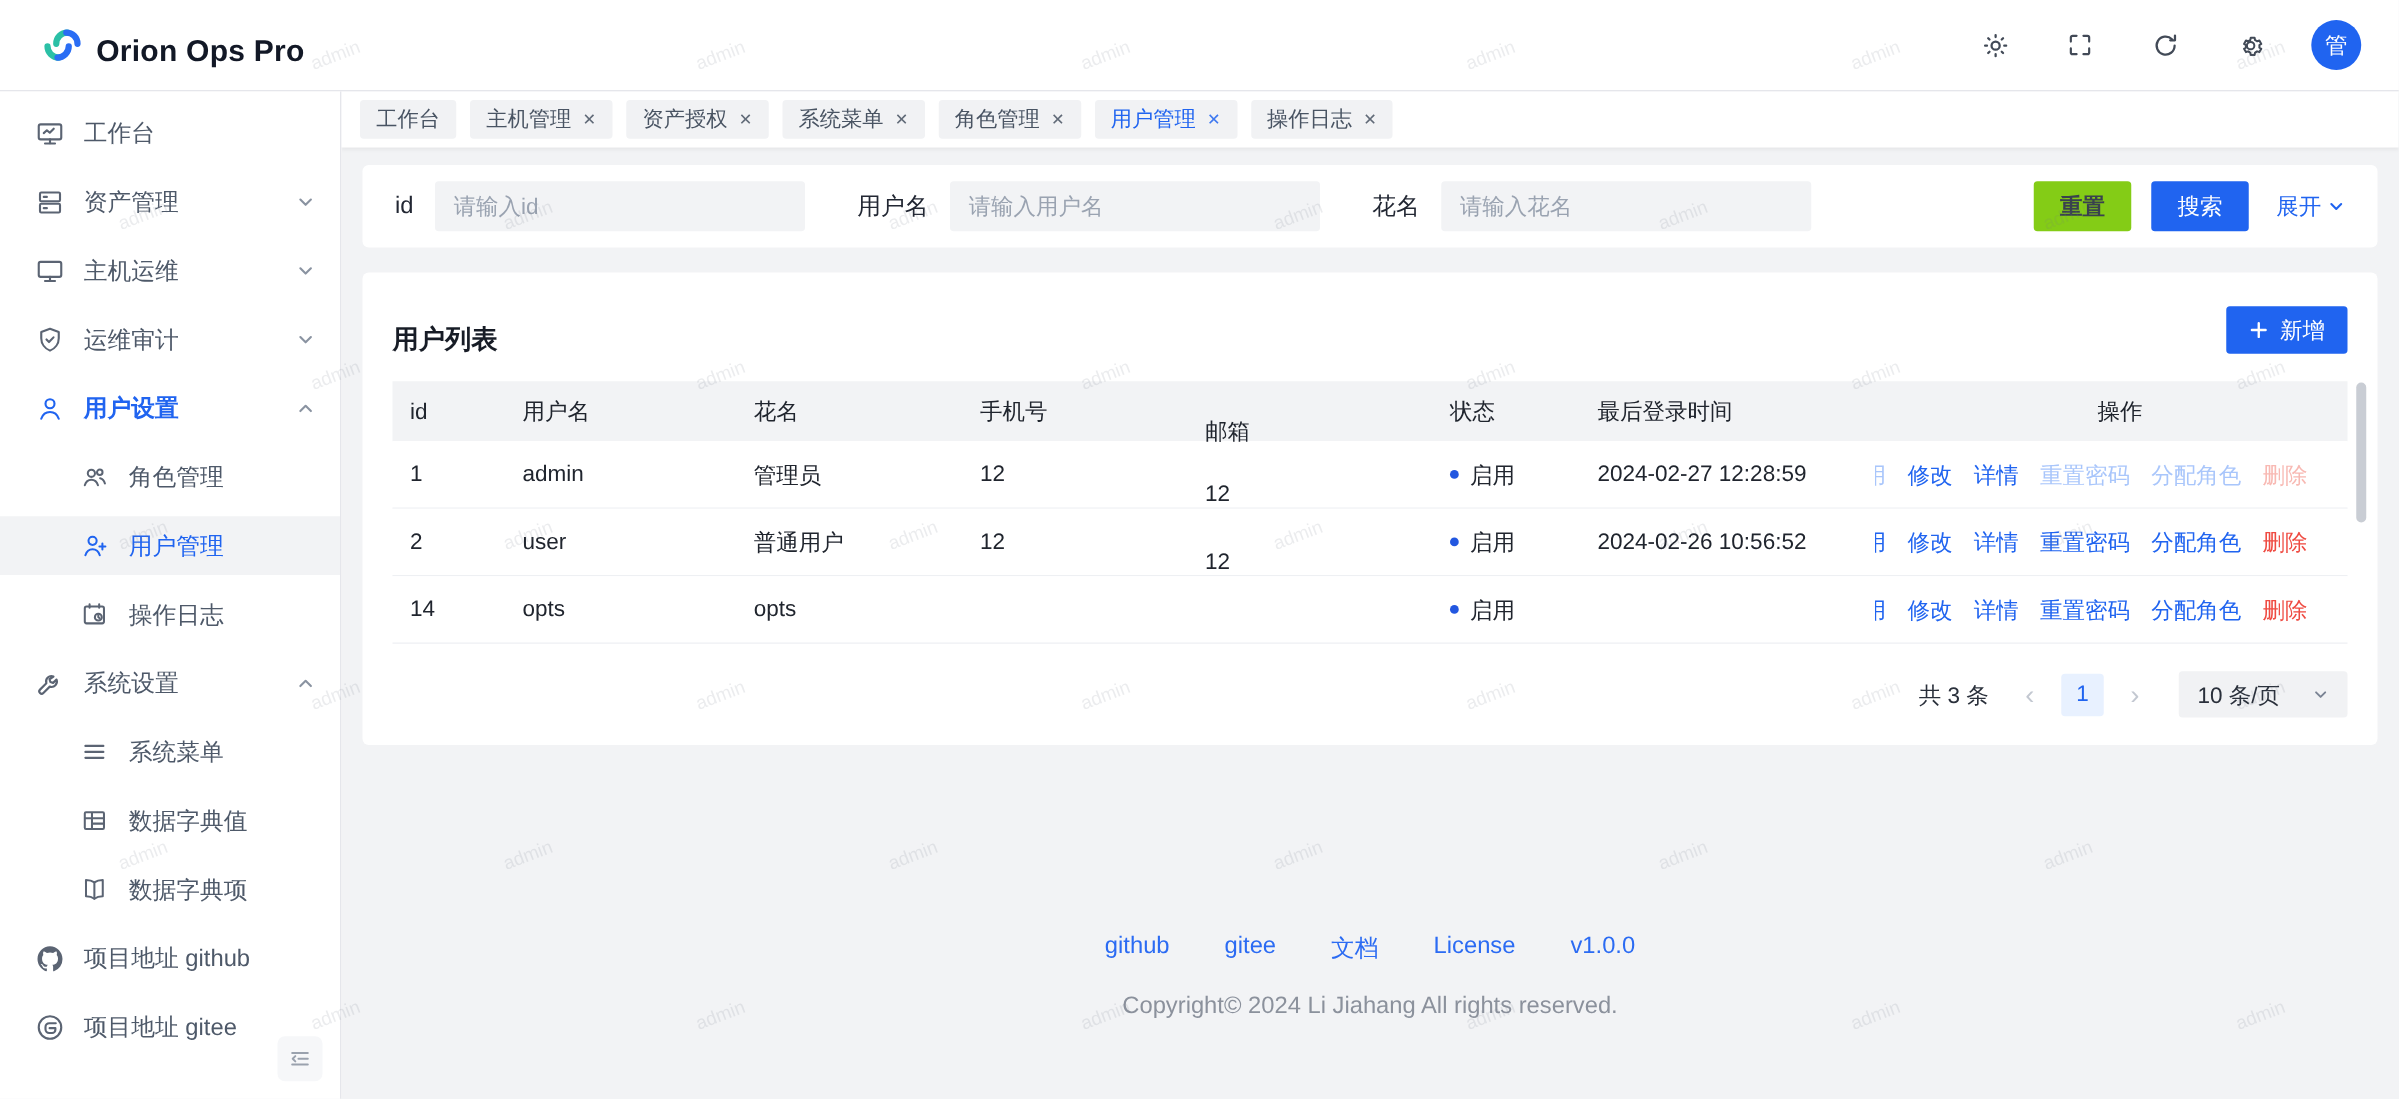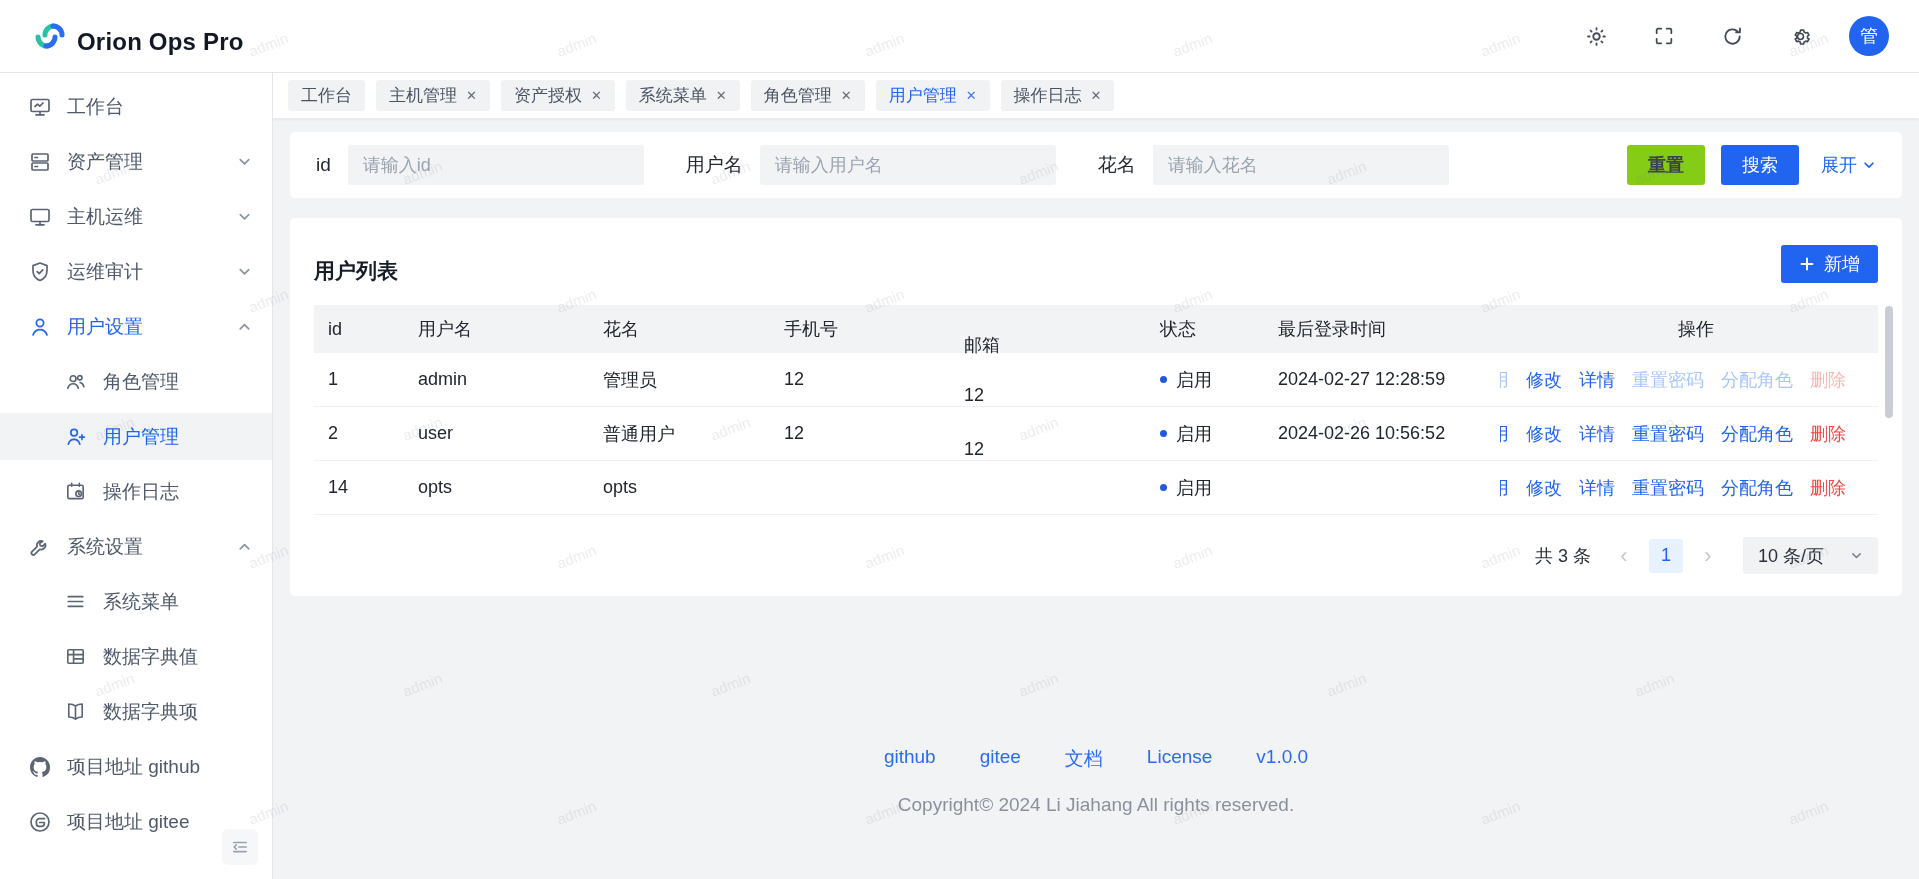--- a/index.html
+++ b/index.html
@@ -23,21 +23,21 @@
   .header-actions{margin-left:auto;display:flex;align-items:center;gap:30px;}
   .hicon-btn{width:38px;height:38px;border-radius:50%;background:#fff;border:none;display:flex;align-items:center;justify-content:center;color:#424a57;cursor:pointer;}
   .avatar{width:40px;height:40px;border-radius:50%;background:var(--primary);color:#fff;font-size:18px;display:flex;align-items:center;justify-content:center;cursor:pointer;}
 
   
   .sidebar{position:fixed;top:73px;left:0;bottom:0;width:273px;background:#fff;border-right:1px solid var(--border);padding-top:10px;z-index:55;}
   .side-item{height:47px;margin-bottom:8px;display:flex;align-items:center;gap:15px;padding:0 20px 0 28px;font-size:19px;color:var(--txt2);cursor:pointer;position:relative;}
   .side-item .sicon{width:24px;height:24px;flex:none;color:#5b6473;}
   .side-item .chev{margin-left:auto;color:#8a93a1;}
   .side-item.sub{padding-left:64px;}
-  .side-item.active-parent{color:var(--primary);}
+  .side-item.active-parent{color:var(--primary);font-weight:bold;}
   .side-item.active-parent .sicon{color:var(--primary);}
   .side-item.selected{background:#f2f3f5;color:var(--primary);}
   .side-item.selected .sicon{color:var(--primary);}
   .collapse-btn{position:absolute;right:14px;bottom:14px;width:36px;height:36px;border-radius:6px;background:#f6f7f9;border:none;color:#9aa2ae;display:flex;align-items:center;justify-content:center;cursor:pointer;}
 
   
   .main{position:fixed;top:73px;left:273px;right:0;bottom:0;overflow:hidden;}
   .tabbar{height:45px;background:#fff;display:flex;align-items:center;gap:11px;padding:0 15px;box-shadow:0 2px 3px rgba(0,0,0,.05);}
   .tab{height:31px;padding:0 13px;border-radius:3px;background:#f1f2f4;color:#495463;font-size:17px;display:flex;align-items:center;gap:9px;cursor:pointer;white-space:nowrap;}
   .tab.active{color:var(--primary);}

